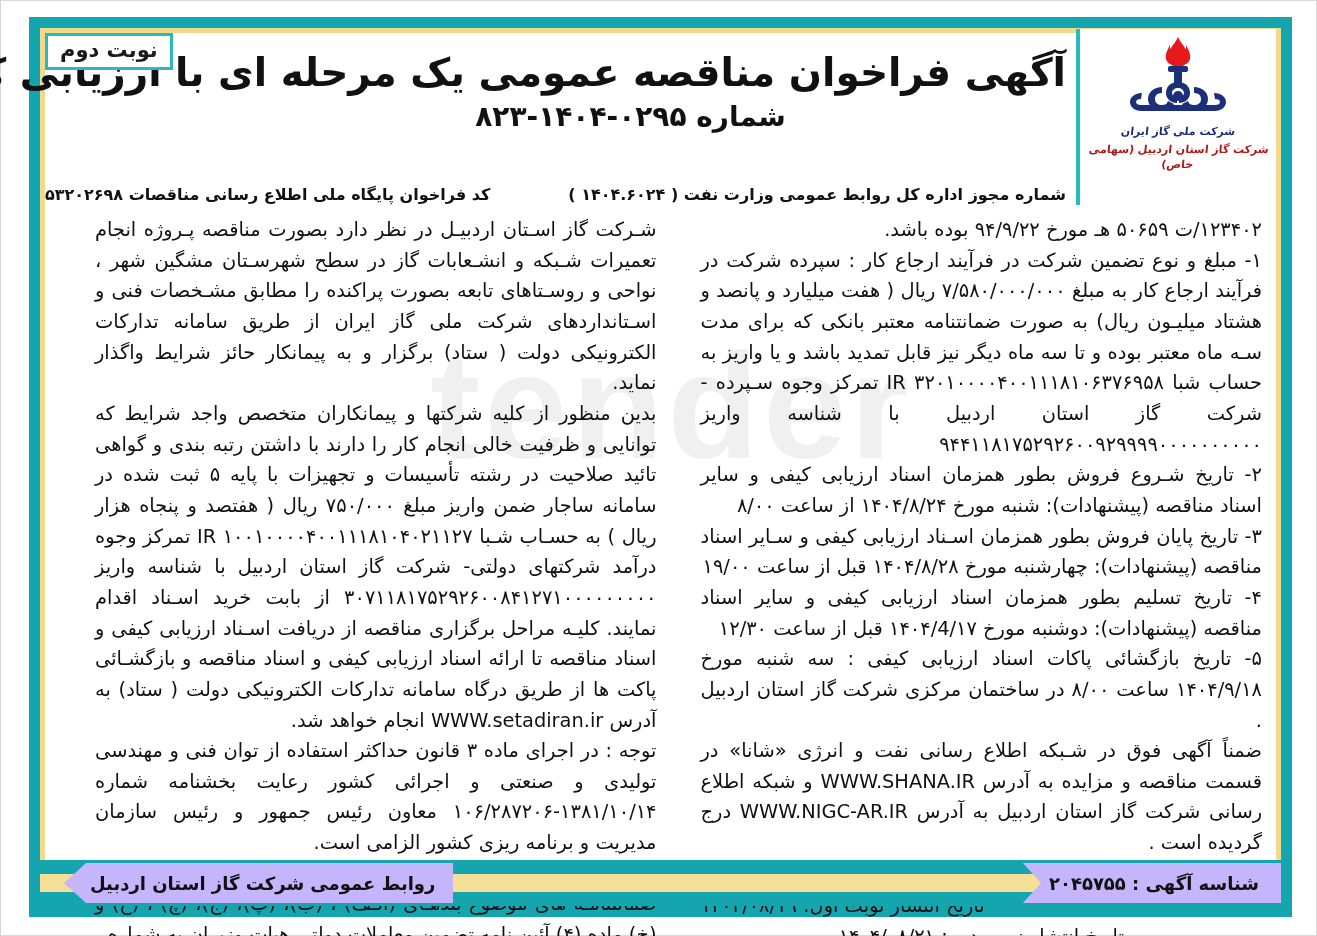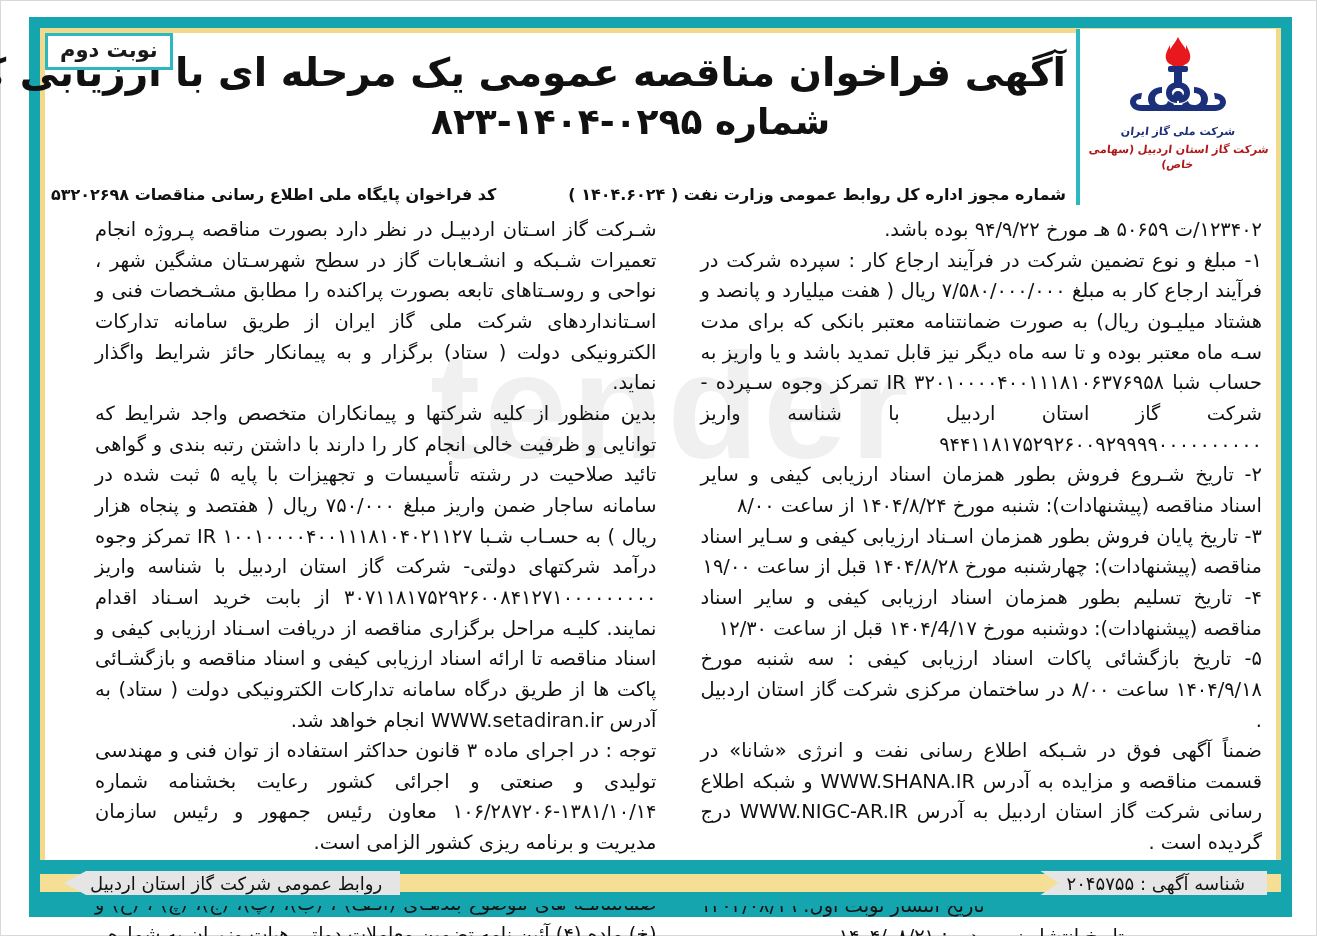--- a/index.html
+++ b/index.html
@@ -103,41 +103,41 @@
   }
   .title-main{
     font-size:39px;
     font-weight:bold;
     color:#111;
     line-height:1.22;
     letter-spacing:-1px;
     white-space:nowrap;
   }
   .title-sub{
-    font-size:36px;
+    font-size:28px;
     font-weight:bold;
     color:#111;
     line-height:1.25;
     margin-top:2px;
     letter-spacing:-1px;
     white-space:nowrap;
     text-align:center;
   }
 
   .meta-row{
     position:absolute;
     left:0px;right:210px;top:152px;
     display:flex;
     justify-content:space-between;
     align-items:flex-end;
     font-size:16px;
     font-weight:bold;
     color:#111;
   }
-  .meta-row .meta-item{white-space:nowrap;padding-left:6px;}
+  .meta-row .meta-item{white-space:nowrap;}
 
   
   .columns{
     position:relative;
     display:flex;
     flex-direction:row;
     margin-top:4px;
     height:648px;
   }
   .col{
@@ -162,34 +162,33 @@
     display:flex;
     align-items:center;
     z-index:6;
   }
   .footer-strip{
     position:absolute;left:0;right:0;top:14px;height:18px;
     background:#f5df94;
   }
   .fbox{
     position:relative;
-    background:#e5e5e5;
-    height:24px;
+    background:#c4b5fd;
+    height:40px;
     display:flex;align-items:center;
-    font-size:18px;font-weight:normal;color:#111;
+    font-size:18px;font-weight:bold;color:#111;
     z-index:3;
   }
   .fbox-left{
     margin-right:auto;
     margin-left:24px;
     padding:0 18px 0 26px;
     clip-path:polygon(22px 0,100% 0,100% 100%,22px 100%,0 50%);
   }
   .fbox-right{
-    margin-right:14px;
     padding:0 22px 0 26px;
     clip-path:polygon(0 0,100% 0,100% 100%,0 100%,18px 50%);
     text-align:center;
   }
   .fbox-right .idtxt{white-space:nowrap;}
 </style>
 </head>
 <body>
 
 <div id="page">

